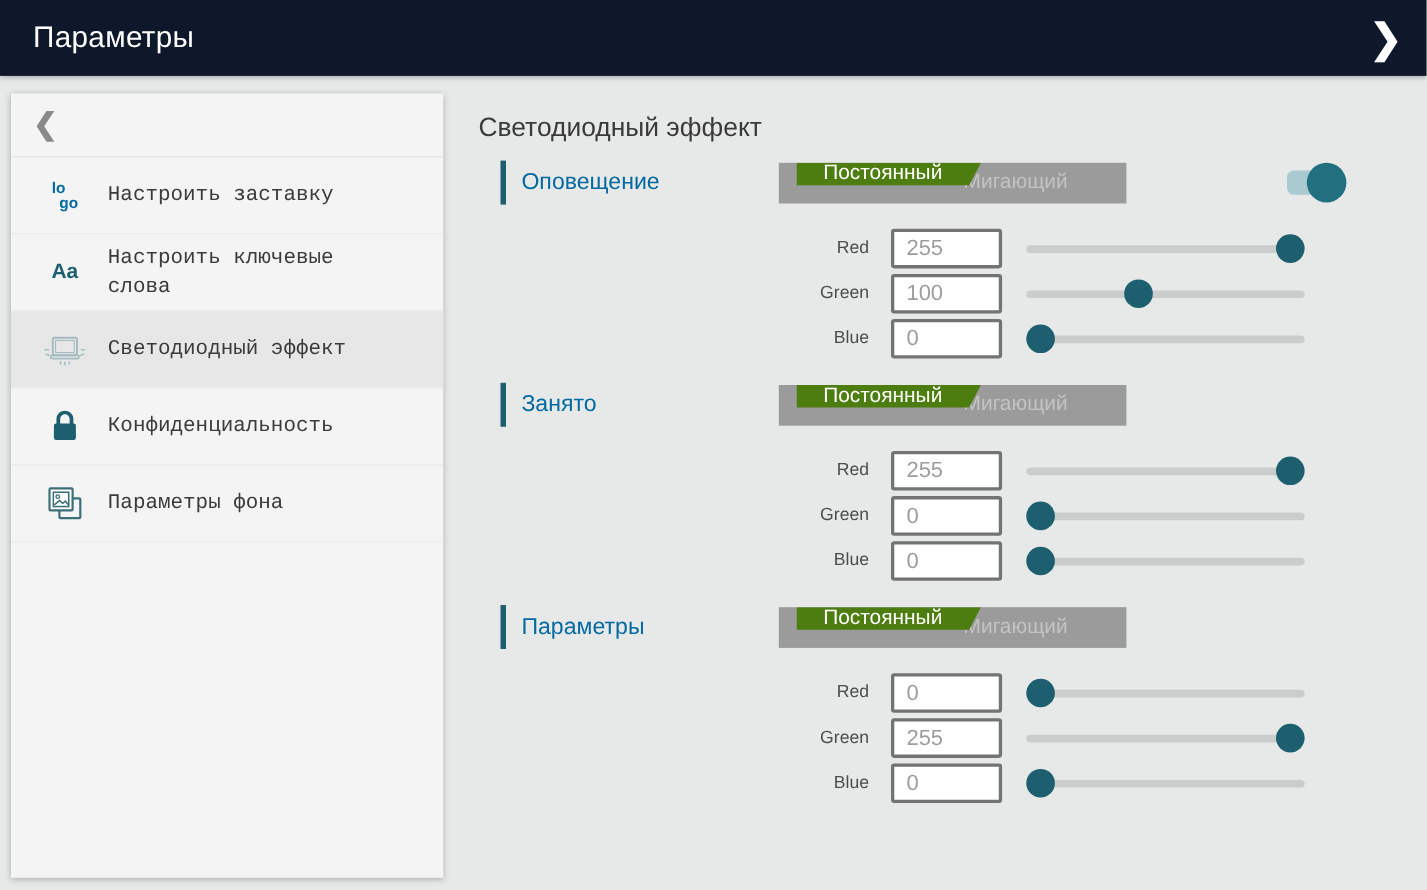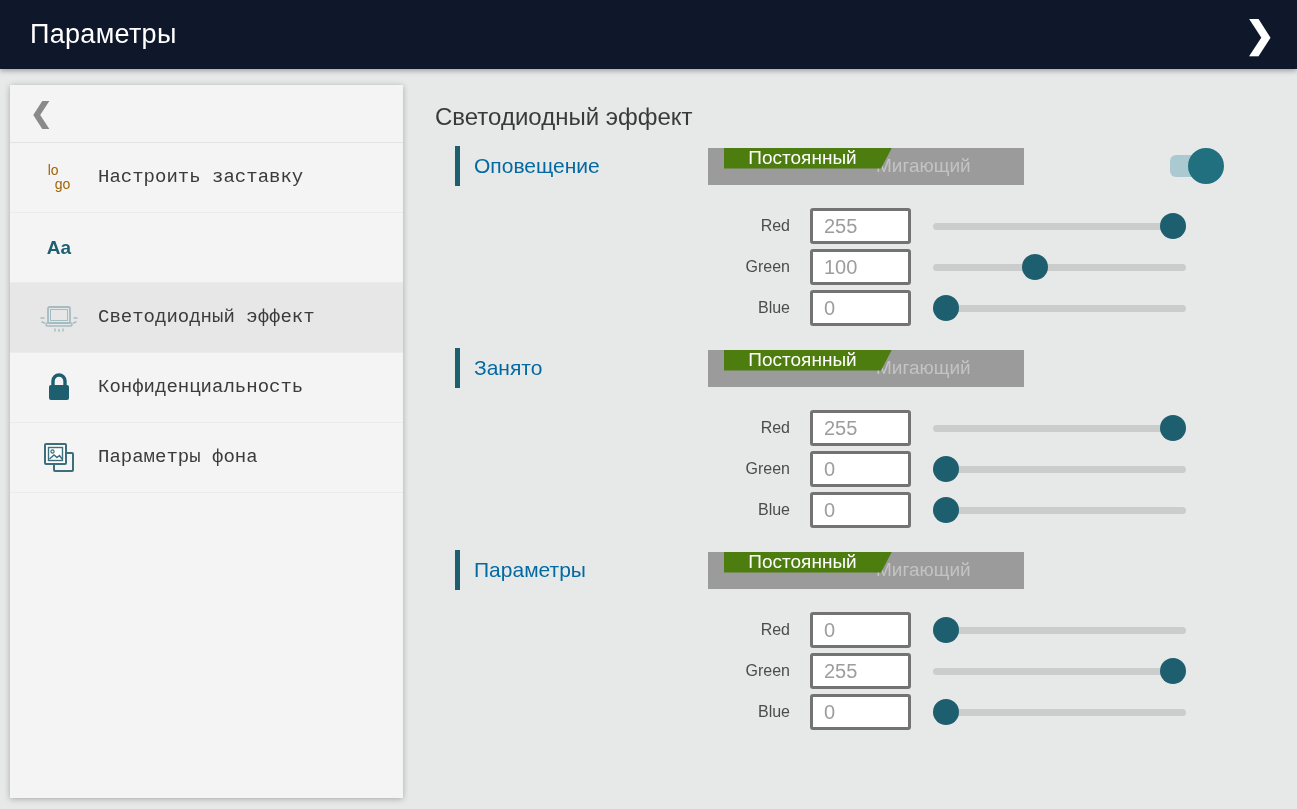--- a/index.html
+++ b/index.html
@@ -45,21 +45,21 @@
     cursor:pointer;
   }
   .sidebar-item.selected { background:#e7e7e7; }
   .item-icon {
     width:42px; min-width:42px; margin-right:18px;
     display:flex; align-items:center; justify-content:center;
   }
   .item-label { font-size:19px; color:#3b3b3b; line-height:1.35;font-family:Liberation Mono, monospace; }
 
   
-  .logo-icon { font-size:14px; font-weight:400; color:#a16207; line-height:0.95; }
+  .logo-icon { font-size:14px; font-weight:700; color:#0369a1; line-height:0.95; }
   .logo-icon .l2 { margin-left:7px; }
   
   .aa-icon { font-size:19px; font-weight:700; color:#1d5f6e; }
 
   
   .main {
     position:absolute; left:403px; right:0; top:69px; bottom:0;
     padding:34px 0 0 32px;
   }
   .main-title { font-size:24px; color:#3a3a3a; font-weight:400; margin-bottom:15px; }
@@ -146,20 +146,21 @@
         <div class="l2">go</div>
       </span>
     </span>
     <span class="item-label">Настроить заставку</span>
   </div>
 
   <div class="sidebar-item">
     <span class="item-icon">
       <span class="aa-icon">Aa</span>
     </span>
+    <span class="item-label" style="width:250px;">Настроить ключевые слова</span>
   </div>
 
   <div class="sidebar-item selected">
     <span class="item-icon">
       <svg class="svg-icon" width="40" height="32" viewBox="0 0 40 32">
         <rect x="9" y="5" width="22" height="16" rx="1.5" fill="none" stroke="#a4bcc0" stroke-width="1.8"></rect>
         <rect x="11.5" y="7.5" width="17" height="11" fill="none" stroke="#a4bcc0" stroke-width="1"></rect>
         <rect x="7" y="21" width="26" height="3" rx="1.5" fill="none" stroke="#a4bcc0" stroke-width="1.5"></rect>
         <g stroke="#a4bcc0" stroke-width="1.4" stroke-linecap="round">
           <line x1="2" y1="16" x2="5" y2="16"></line>

